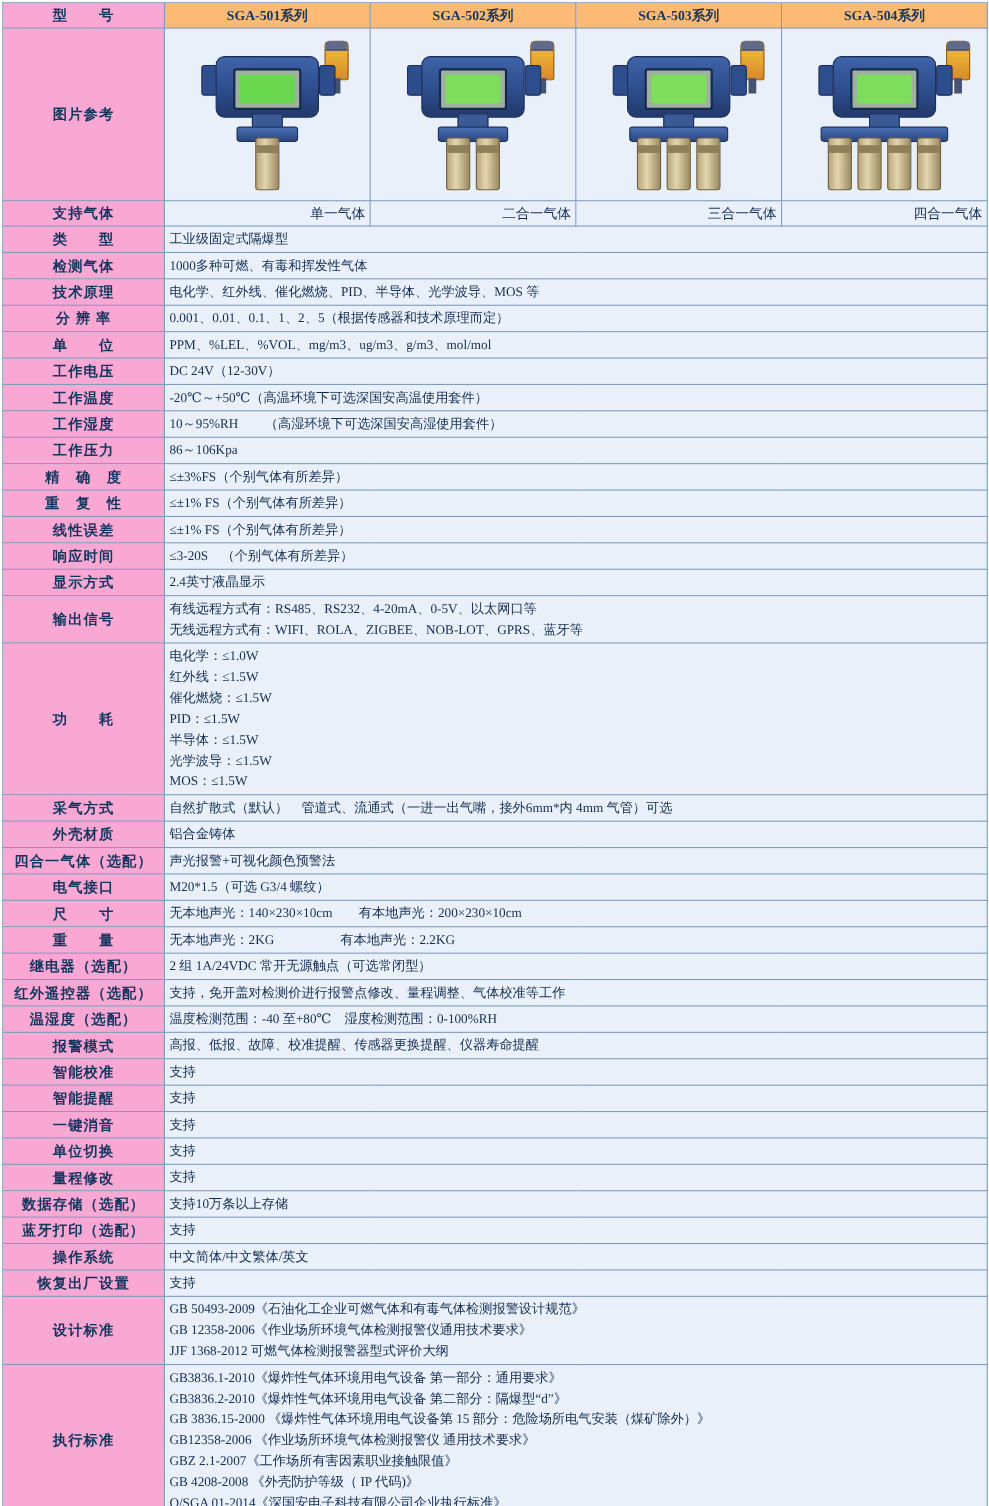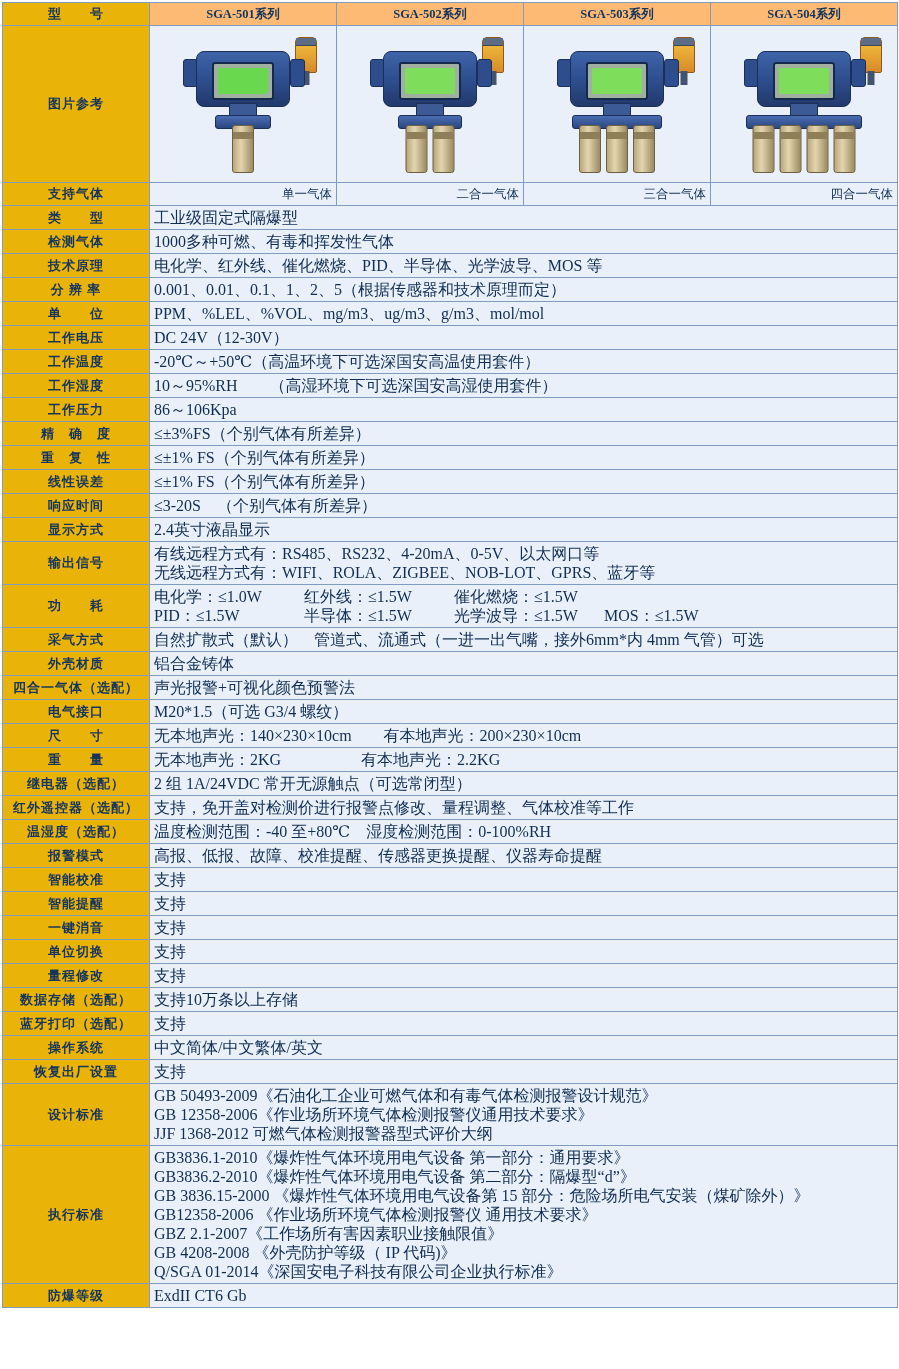--- a/index.html
+++ b/index.html
@@ -24,32 +24,32 @@
     border-collapse: collapse;
     table-layout: fixed;
   }
   table.spec td {
     border: 1px solid #7f9bbf;
     vertical-align: middle;
     padding: 2px 4px;
   }
   td.label {
     width: 140px;
-    background: #eab308;
+    background: #f9a8d4;
     text-align: center;
     font-weight: bold;
     color: #14355e;
     letter-spacing: 1px;
     font-size: 13px;
     font-family: "Liberation Serif", "DejaVu Serif", serif;
   }
   td.val {
     background: #e9f0fa;
     color: #122d52;
-    font-size: 16px;
+    font-size: 12px;
     padding-left: 8px;
     font-family: "Liberation Serif", "DejaVu Serif", serif;
   }
   td.modelhead {
     background: #fdba74;
     text-align: center;
     font-weight: bold;
     color: #14355e;
     font-size: 12.5px;
     font-family: "Liberation Serif", "DejaVu Serif", serif;
@@ -67,20 +67,21 @@
     font-size: 12.5px;
     font-family: "Liberation Serif", "DejaVu Serif", serif;
   }
   .valrow {
     display: block;
     line-height: 19px;
   }
   .cols {
     display: flex;
     line-height: 19px;
+    flex-direction: column;
   }
   .cols > span { display: inline-block; }
   .c1 { width: 150px; }
   .c2 { width: 150px; }
   .c3 { width: 150px; }
   .c4 { width: 150px; }
   
   .device {
     position: relative;
     width: 100%;

